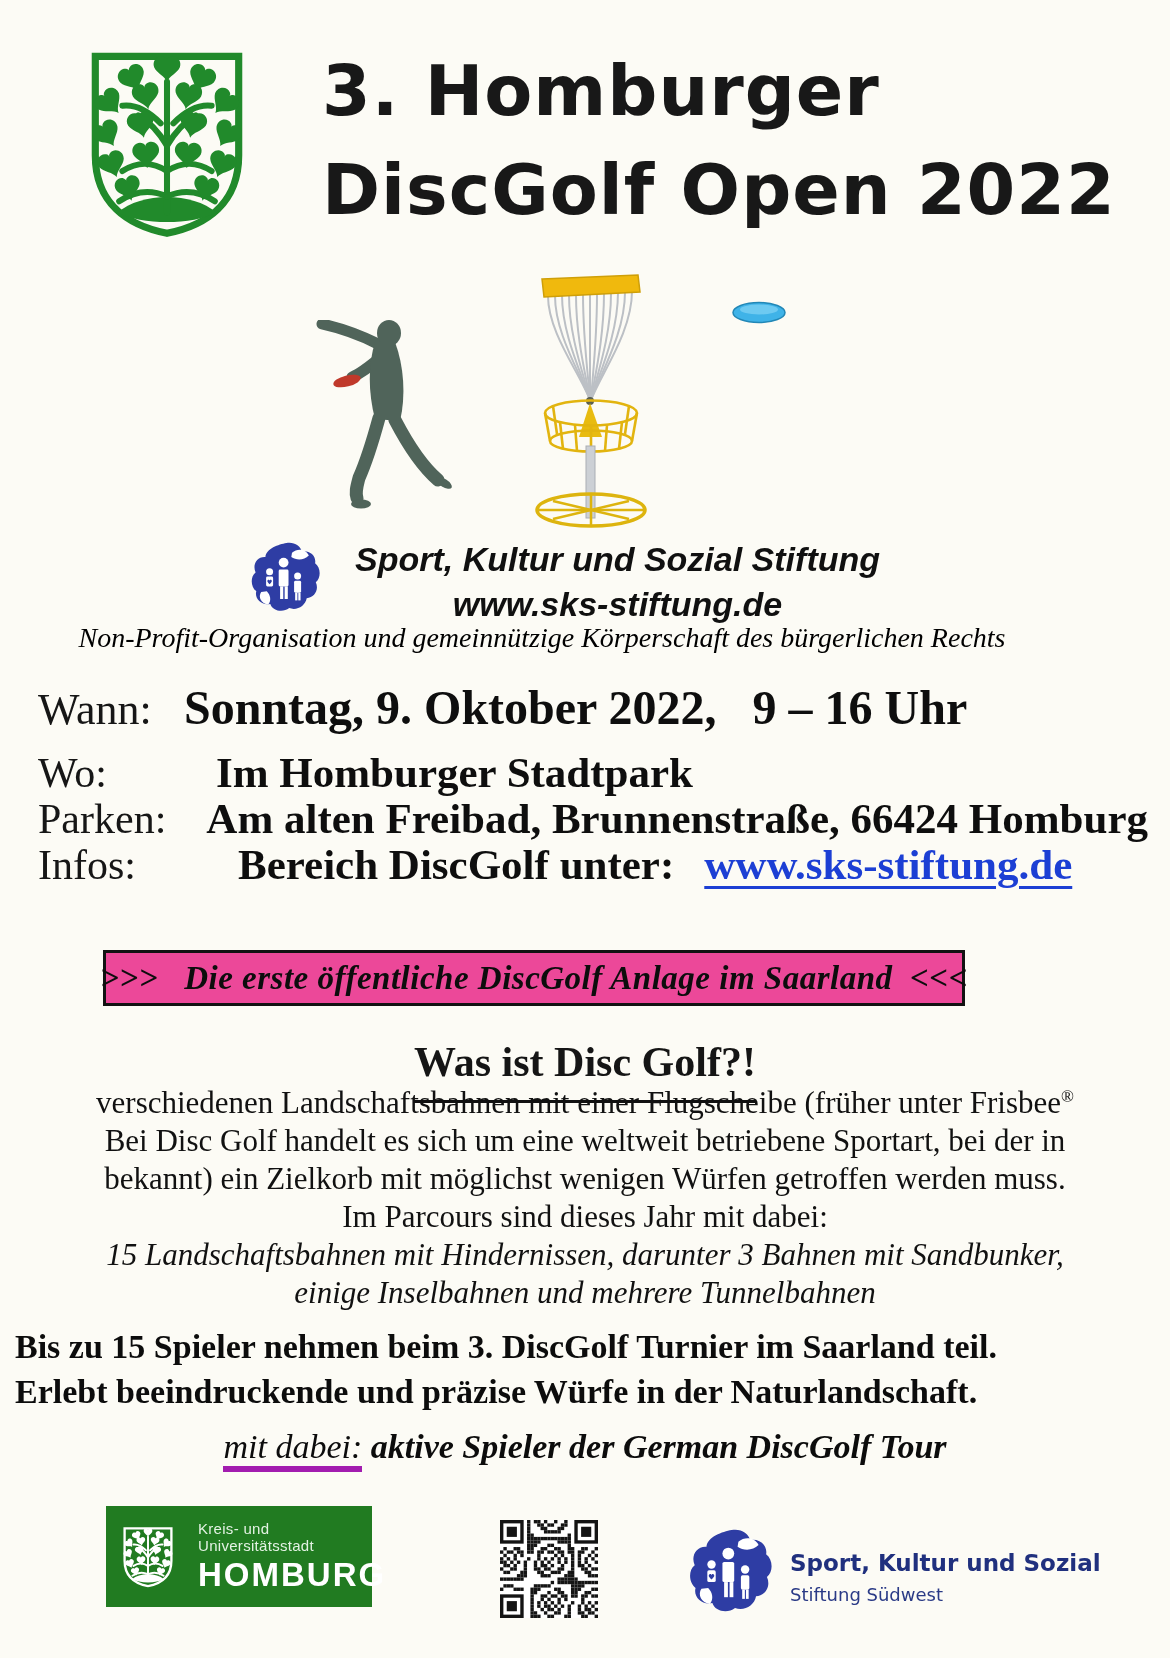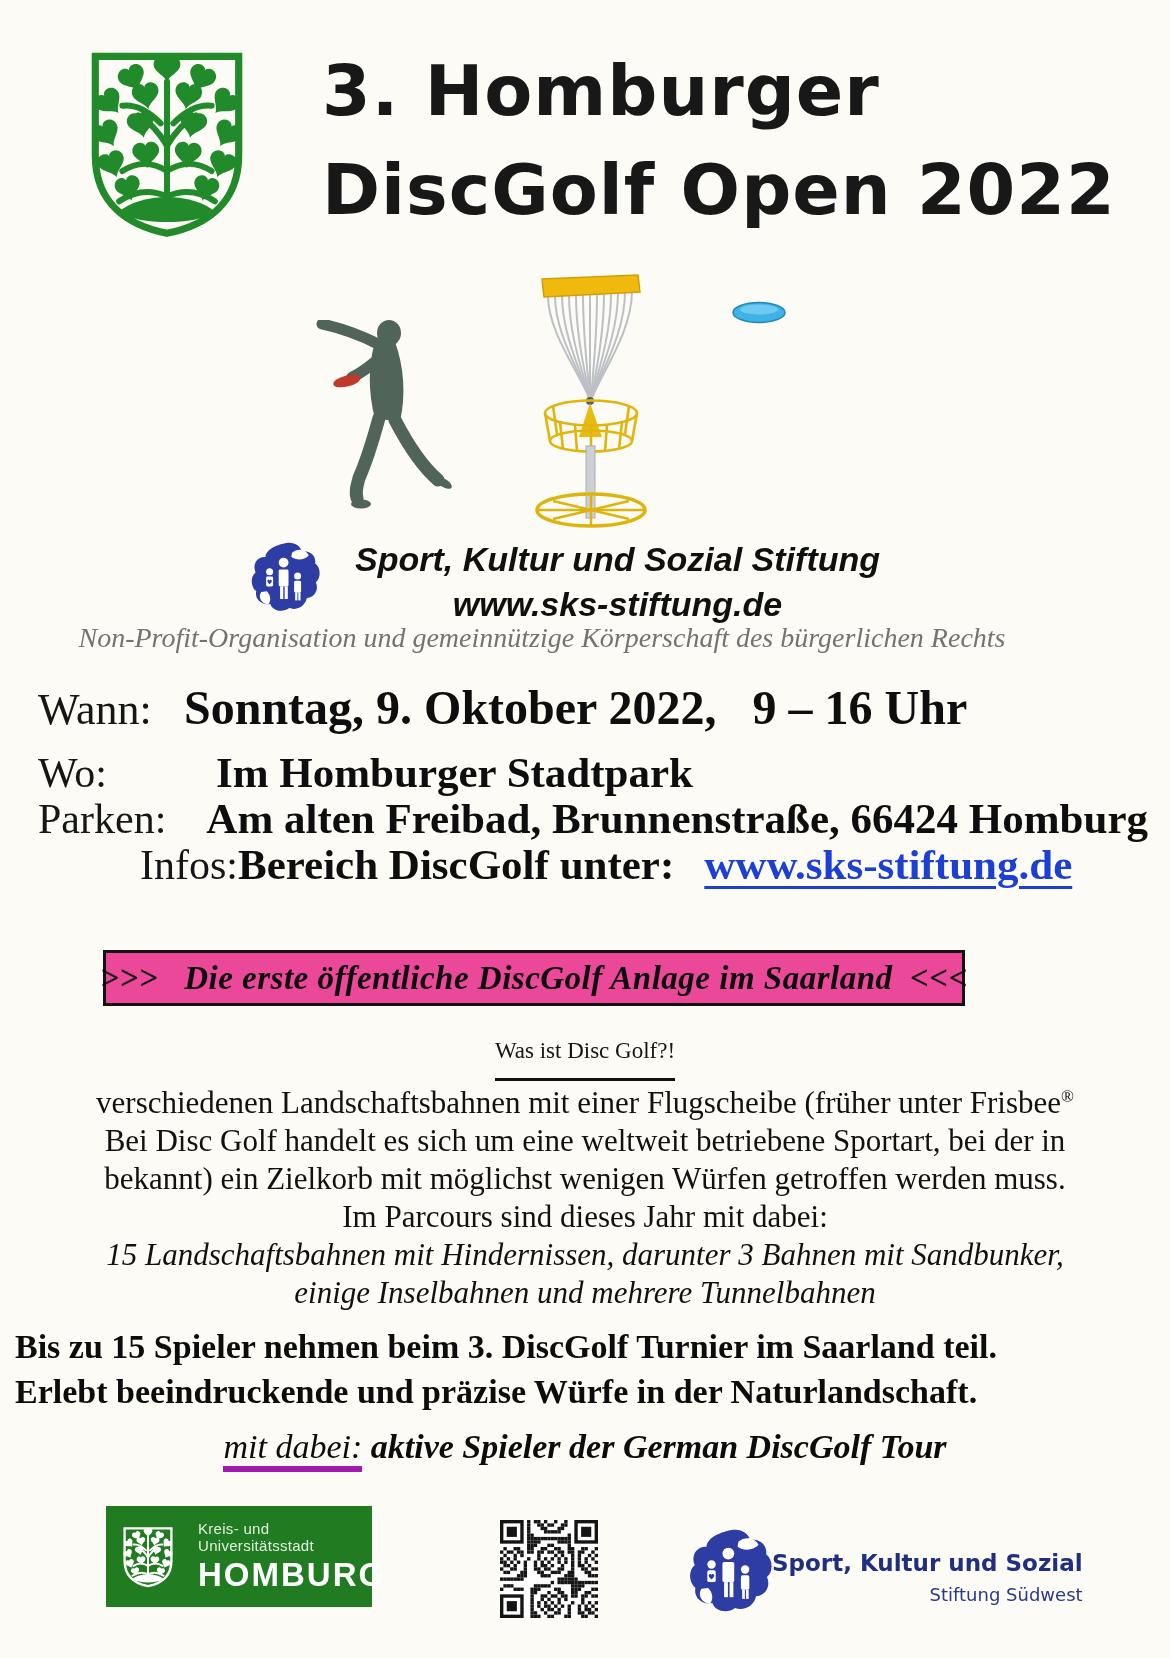--- a/index.html
+++ b/index.html
@@ -18,41 +18,41 @@
   
   .player{position:absolute; left:316px; top:320px; width:148px; height:198px;}
   .basket{position:absolute; left:528px; top:270px; width:130px; height:264px;}
   .disc-fly{position:absolute; left:732px; top:300px; width:54px; height:25px;}
   
   .sks-mid-logo{position:absolute; left:250px; top:532px; width:70px; height:92px; color:#2e3da4;}
   .sks-head{position:absolute; left:330px; top:537px; width:575px; text-align:center;
     font-family:"Liberation Sans", sans-serif; font-weight:700; font-style:italic;
     font-size:34px; line-height:45px; color:#101010;}
   .note{position:absolute; left:0; top:622px; width:1084px; text-align:center;
-    font-style:italic; font-size:28px; color:#737373;}
+    font-style:italic; font-size:28px; color:#000000;}
   
   .details{position:absolute; left:38px; top:680px; width:1110px;}
   .drow{display:flex; align-items:baseline; white-space:nowrap;}
   .drow .lbl{font-size:42px; font-weight:400; color:#161616;}
   .drow .val{font-weight:700; color:#0e0e0e;}
   .drow-0{height:68px;} .drow-0 .lbl{width:146px; font-size:44px;}
   .drow-0 .val{font-size:48px;}
   .drow-1{height:46px;} .drow-1 .lbl{width:178px;} .drow-1 .val{font-size:43px;}
   .drow-2{height:46px;} .drow-2 .lbl{width:198px;} .drow-2 .val{font-size:43px;}
-  .drow-3{height:48px;} .drow-3 .lbl{width:200px;text-align:right;} .drow-3 .val{font-size:43px;}
+  .drow-3{height:48px;} .drow-3 .lbl{width:200px;} .drow-3 .val{font-size:43px;}
   .drow .link{font-size:43px; font-weight:700; color:#1c3fd4; margin-left:30px;
     text-decoration:underline; text-decoration-thickness:3px; text-underline-offset:7px; cursor:pointer;}
   
   .banner{position:absolute; left:103px; top:950px; width:856px; height:50px;
     background:#ec4899; border:3px solid #121212;
     display:flex; align-items:center; justify-content:center;
     font-size:33px; font-weight:700; font-style:italic; color:#0d0d0d; letter-spacing:.5px; white-space:nowrap;}
   
   .about-h{position:absolute; left:0; top:1038px; width:1170px; text-align:center;}
-  .about-h span{display:inline-block; font-size:23px; font-weight:400;
+  .about-h span{display:inline-block; font-size:42px; font-weight:700;
     border-bottom:3px solid #111; padding-bottom:14px;}
   .about{position:absolute; left:0; top:1078px; width:1170px; text-align:center;
     font-size:31px; line-height:38px; color:#111;}
   .about .it{font-style:italic;}
   .about sup{font-size:0.55em; vertical-align:super;}
   
   .highlight{position:absolute; left:15px; top:1324px; width:1170px; text-align:left;
     font-size:34px; line-height:45px; font-weight:700; color:#0c0c0c;}
   .mitdabei{position:absolute; left:0; top:1428px; width:1170px; text-align:center;
     font-size:34px; color:#0c0c0c; white-space:nowrap;}
@@ -62,21 +62,21 @@
   .hom-box{position:absolute; left:106px; top:1506px; width:266px; height:101px;
     background:#217b21; display:flex; align-items:center;
     font-family:"Liberation Sans", sans-serif;}
   .hom-crest{width:52px; height:62px; margin-left:16px; color:#ffffff; flex:none;}
   .hom-text{margin-left:24px; color:#fff;}
   .hom-sub{font-size:15px; color:#e3f2e3; letter-spacing:.3px;}
   .hom-name{font-size:33px; font-weight:700; letter-spacing:2px; margin-top:2px;}
   .qr{position:absolute; left:500px; top:1520px; width:98px; height:98px;}
   .sks-foot{position:absolute; left:688px; top:1524px; display:flex;}
   .sks-foot-logo{width:84px; height:96px; color:#2e3da4; flex:none;}
-  .sks-foot-text{padding-top:26px; text-align:right;
+  .sks-foot-text{margin-left:18px; padding-top:26px; text-align:left;
     font-family:"DejaVu Sans", sans-serif; color:#20307e;}
   .sks-l1{font-size:23px; font-weight:600; white-space:nowrap;}
   .sks-l2{font-size:18px; margin-top:8px; color:#2a3a86;}
 </style>
 </head>
 <body>
 
 <svg width="0" height="0" style="position:absolute">
   <defs>
     <path id="lf" d="M0,8.5 C-1.5,4 -7.5,2 -9.5,-2.5 C-11.5,-8.5 -5.5,-12.5 -1.5,-10 C-0.5,-9.4 0,-8.6 0,-7.6 C0,-8.6 0.5,-9.4 1.5,-10 C5.5,-12.5 11.5,-8.5 9.5,-2.5 C7.5,2 1.5,4 0,8.5 Z"></path>

